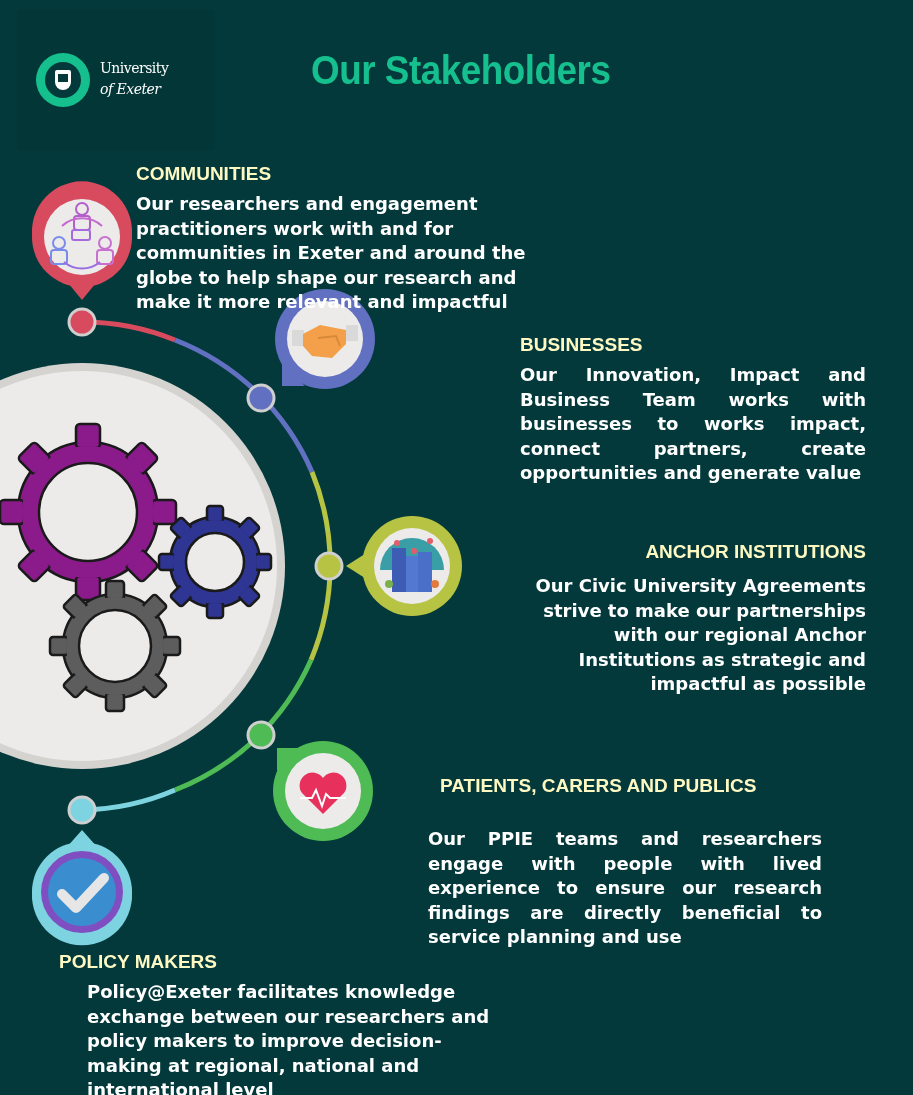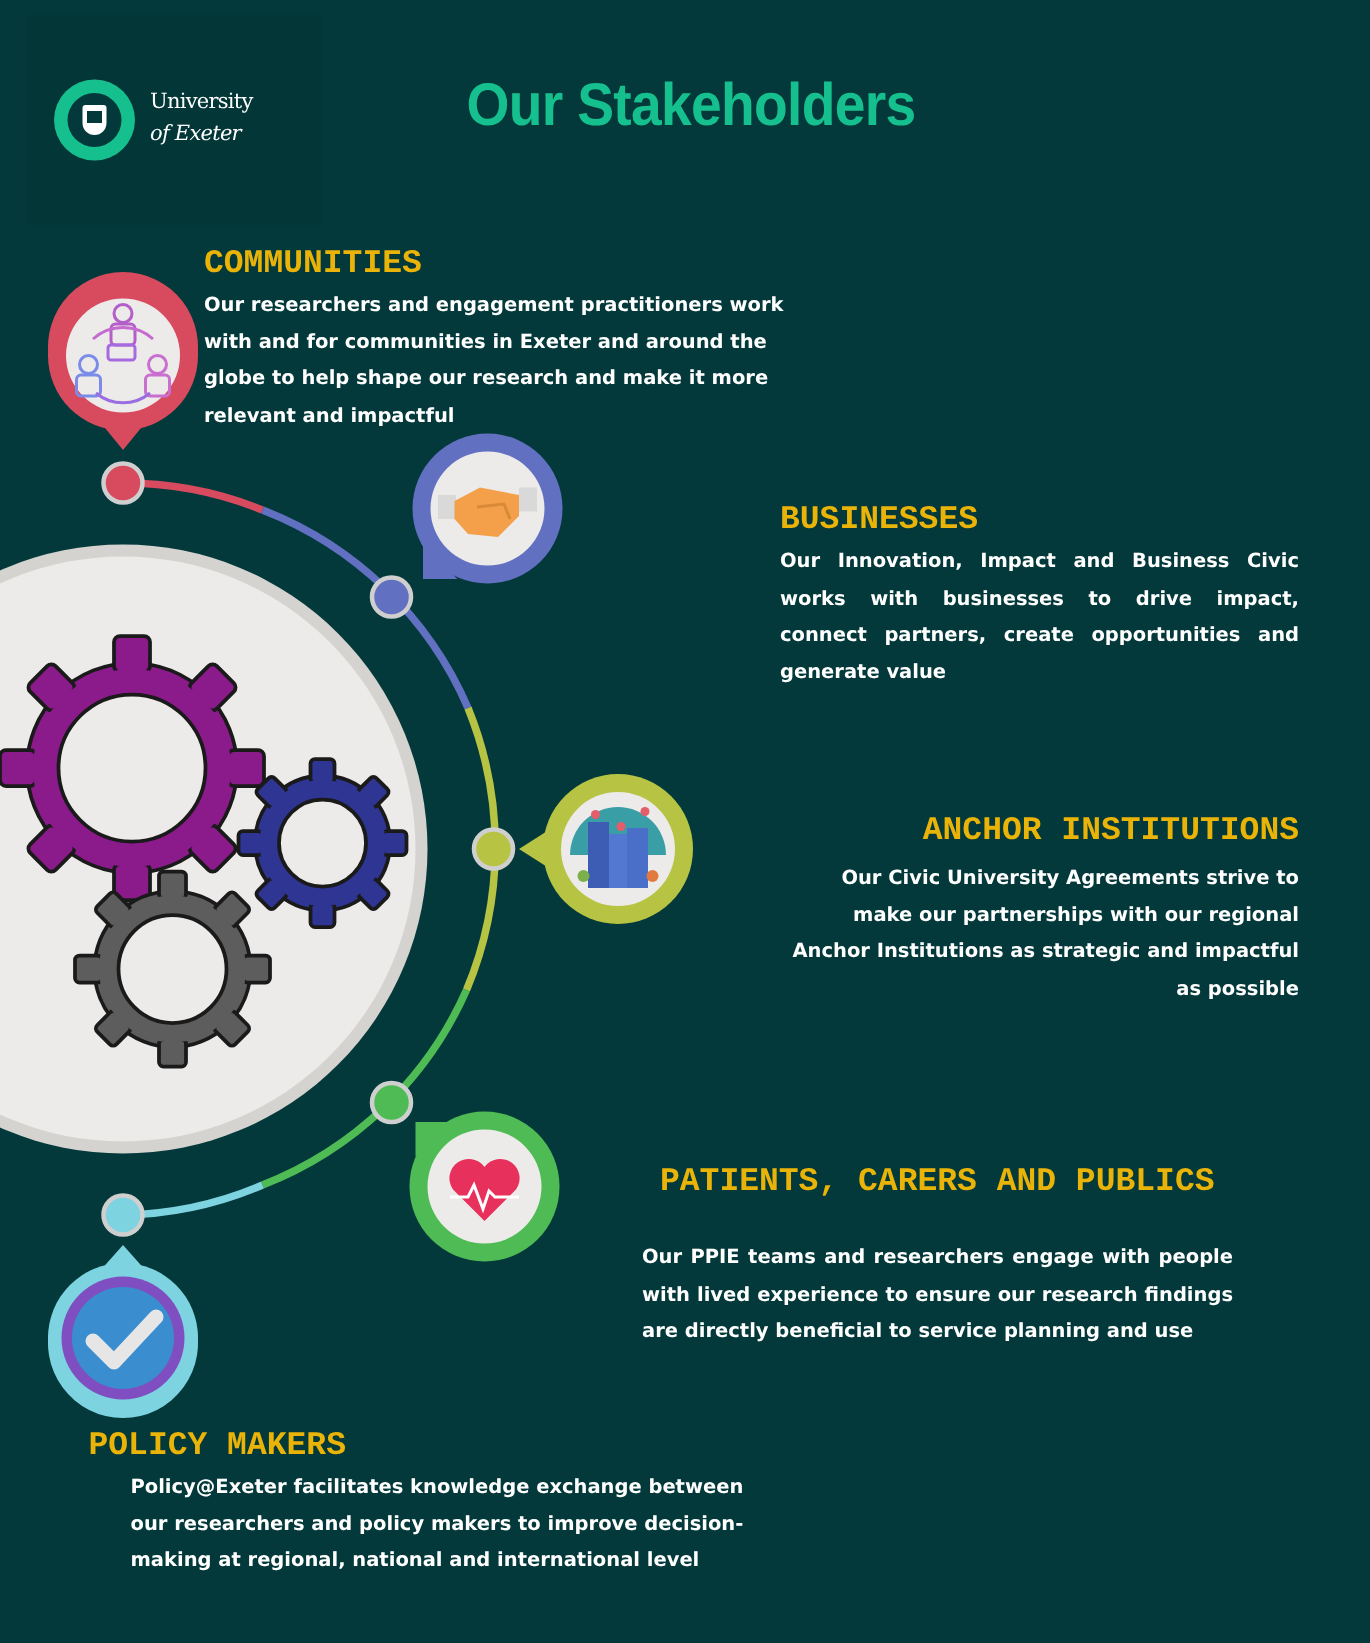--- a/index.html
+++ b/index.html
@@ -5,22 +5,22 @@
   html, body { margin:0; padding:0; }
   body { width:913px; height:1095px; background:#03393a; position:relative; overflow:hidden; font-family:"DejaVu Sans", sans-serif; color:#ffffff; }
   .logo-box { position:absolute; left:18px; top:10px; width:196px; height:140px; background:#033637; }
   .logo-seal { position:absolute; left:36px; top:53px; width:54px; height:54px; border-radius:50%; background:#16c08e; }
   .logo-seal-inner { position:absolute; left:9px; top:9px; width:36px; height:36px; border-radius:50%; background:#03393a; }
   .logo-shield { position:absolute; left:10px; top:8px; width:16px; height:20px; background:#ffffff; border-radius:2px 2px 8px 8px; }
   .logo-shield-inner { position:absolute; left:3px; top:4px; width:10px; height:8px; background:#03393a; }
   .logo-text { position:absolute; left:100px; top:58px; font-family:"DejaVu Serif", serif; font-size:14px; line-height:21px; color:#ffffff; letter-spacing:-0.5px; }
   .logo-text .l2 { font-style:italic; }
   .title { position:absolute; left:311px; top:48px; font-family:"Liberation Sans", sans-serif; font-weight:bold; font-size:40px; color:#16c08e; letter-spacing:-0.5px; transform:scaleX(0.92); transform-origin:left; }
-  .heading { position:absolute; font-family:Liberation Mono, monospace; font-weight:bold; font-size:22px; color:#eab308; white-space:nowrap; }
-  .body { position:absolute; font-family:"DejaVu Sans", sans-serif; font-weight:bold; font-size:13px; line-height:24.5px; color:#ffffff; }
+  .heading { position:absolute; font-family:Liberation Sans, sans-serif; font-weight:bold; font-size:19px; color:#fef9c3; white-space:nowrap; }
+  .body { position:absolute; font-family:"DejaVu Sans", sans-serif; font-weight:bold; font-size:18px; line-height:24.5px; color:#ffffff; }
   .just { text-align:justify; text-align-last:left; }
   .right { text-align:right; }
   svg { position:absolute; left:0; top:0; }
 </style>
 </head>
 <body>
 
 <div class="logo-box"></div>
 <div class="logo-seal">
   <div class="logo-seal-inner">
@@ -164,21 +164,21 @@
     <circle cx="82" cy="892" r="41" fill="#7f4fc1"></circle>
     <circle cx="82" cy="892" r="34" fill="#3a8ed0"></circle>
     <polyline points="62,894 76,908 104,878" fill="none" stroke="#e6e6e6" stroke-width="10" stroke-linecap="round" stroke-linejoin="round"></polyline>
   </g>
 </svg>
 
 <div class="heading" style="left:136px; top:163px;">COMMUNITIES</div>
 <div class="body" style="left:136px; top:192px; width:400px;">Our researchers and engagement practitioners work with and for communities in Exeter and around the globe to help shape our research and make it more relevant and impactful</div>
 
 <div class="heading" style="left:520px; top:334px;">BUSINESSES</div>
-<div class="body just" style="left:520px; top:363px; width:346px;">Our Innovation, Impact and Business Civic works with businesses to drive impact, connect partners, create opportunities and generate value</div>
+<div class="body just" style="left:520px; top:363px; width:346px;">Our Innovation, Impact and Business Team works with businesses to works impact, connect partners, create opportunities and generate value</div>
 
 <div class="heading right" style="left:520px; top:541px; width:346px;">ANCHOR INSTITUTIONS</div>
 <div class="body right" style="left:520px; top:574px; width:346px;">Our Civic University Agreements strive to make our partnerships with our regional Anchor Institutions as strategic and impactful as possible</div>
 
 <div class="heading" style="left:440px; top:775px;">PATIENTS, CARERS AND PUBLICS</div>
 <div class="body just" style="left:428px; top:809px; width:394px;margin-top:18px;">Our PPIE teams and researchers engage with people with lived experience to ensure our research findings are directly beneficial to service planning and use</div>
 
 <div class="heading" style="left:59px; top:951px;">POLICY MAKERS</div>
 <div class="body" style="left:59px; top:980px; width:410px;margin-left:28px;">Policy@Exeter facilitates knowledge exchange between our researchers and policy makers to improve decision-making at regional, national and international level</div>
 

